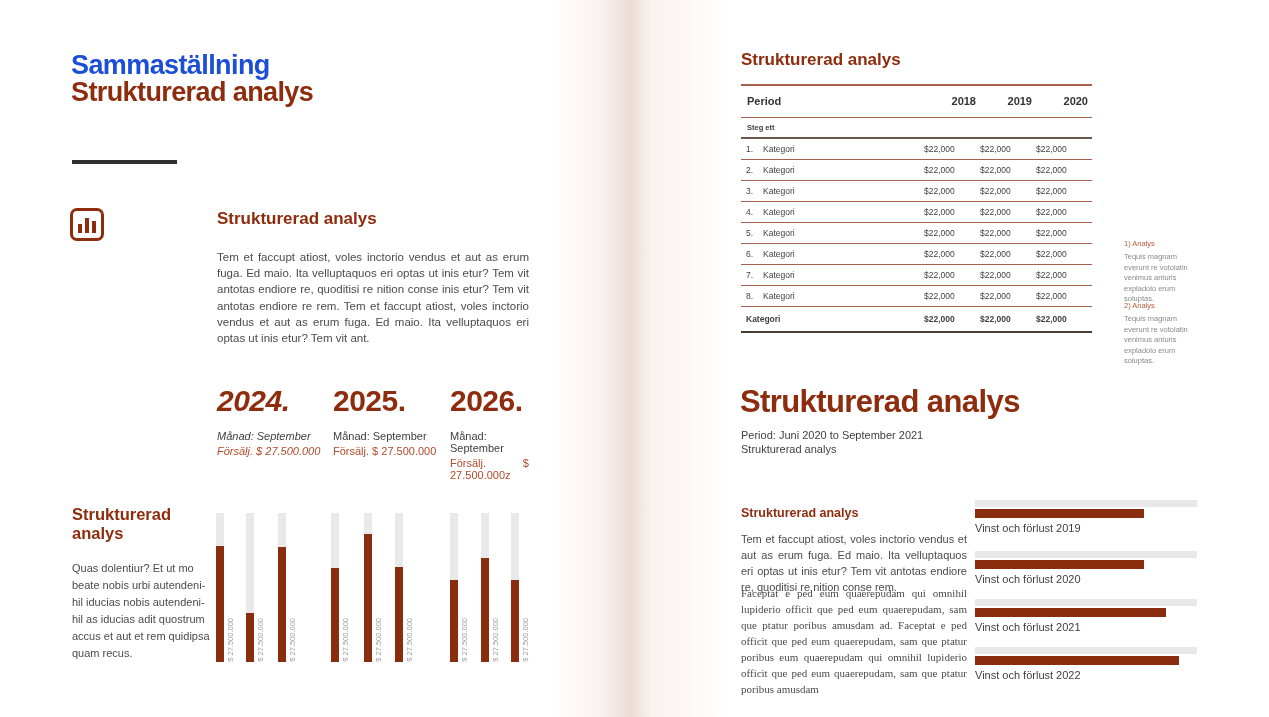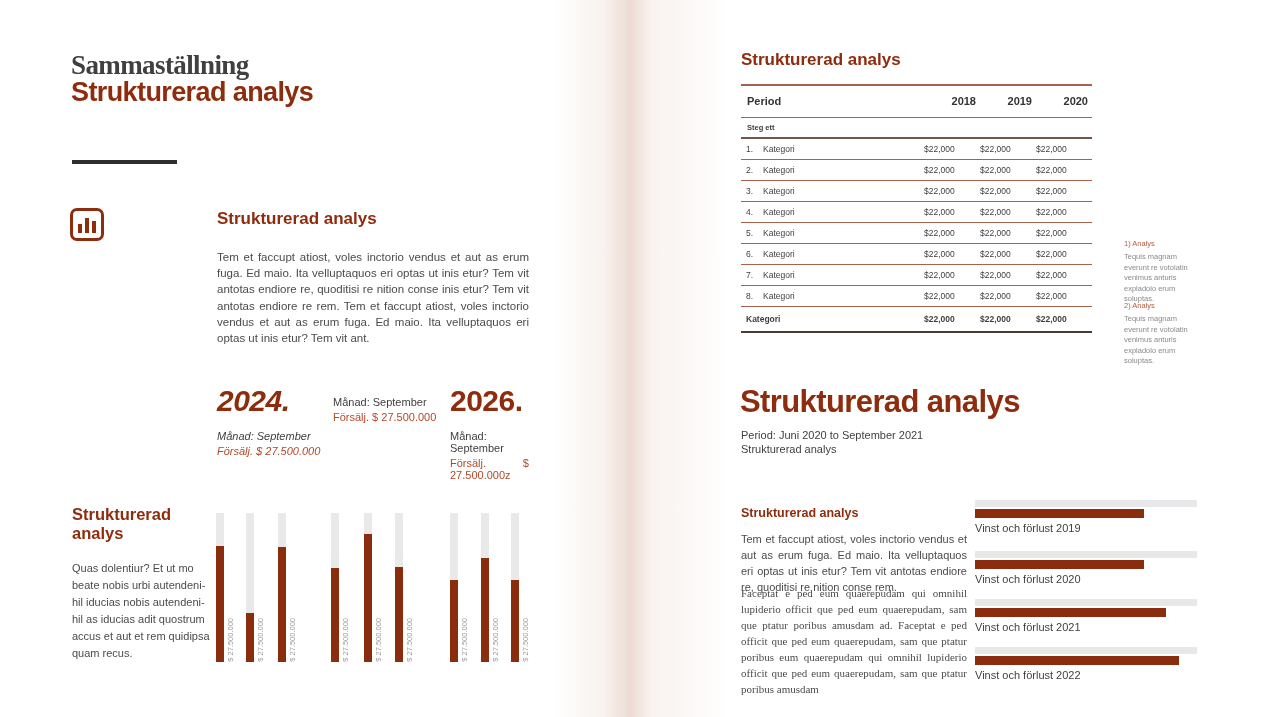--- a/index.html
+++ b/index.html
@@ -8,21 +8,21 @@
   .spread { position:relative; width:1269px; height:717px; background:#ffffff; overflow:hidden; }
 
   
   .spine { position:absolute; left:552px; top:0; width:178px; height:717px; pointer-events:none;
     background:linear-gradient(90deg, rgba(255,255,255,0) 0%, rgba(235,214,205,0.30) 28%,
       rgba(226,197,186,0.62) 44%, rgba(243,228,222,0.45) 56%, rgba(235,214,205,0.18) 74%, rgba(255,255,255,0) 100%); }
 
   .abs { position:absolute; }
 
   
-  .kicker { left:71px; top:50px; font-size:27px; font-weight:bold; color:#404040; letter-spacing:-0.6px;font-family:Liberation Serif, serif; }
+  .kicker { left:71px; top:50px; font-size:27px; font-weight:bold; color:#1d4ed8; letter-spacing:-0.6px; }
   .l-title { left:71px; top:77px; font-size:27px; font-weight:bold; color:#8E2C0E; letter-spacing:-0.6px; }
   .dark-rule { left:72px; top:160px; width:105px; height:4px; background:#2F2F2F; }
 
   .chart-icon { left:70px; top:208px; width:34px; height:33px; border:3px solid #8E2C0E; border-radius:7px;
     display:flex; align-items:flex-end; justify-content:center; gap:3px; padding-bottom:5px; }
   .chart-icon i { display:block; width:4px; background:#8E2C0E; }
   .chart-icon .b1 { height:9px; } .chart-icon .b2 { height:15px; } .chart-icon .b3 { height:12px; }
 
   .intro { left:217px; top:209px; width:312px; }
   .intro-h { font-size:17px; font-weight:bold; color:#8E2C0E; }
@@ -98,20 +98,21 @@
     <div class="intro-h">Strukturerad analys</div>
     <p class="intro-p">Tem et faccupt atiost, voles inctorio vendus et aut as erum fuga. Ed maio. Ita velluptaquos eri optas ut inis etur? Tem vit antotas endiore re, quoditisi re nition conse inis etur? Tem vit antotas endiore re rem. Tem et faccupt atiost, voles inctorio vendus et aut as erum fuga. Ed maio. Ita velluptaquos eri optas ut inis etur? Tem vit ant.</p>
   </div>
 
   <div class="year-col yc1 abs">
     <div class="year-num">2024.</div>
     <div class="year-month">Månad: September</div>
     <div class="year-sales">Försälj. $ 27.500.000</div>
   </div>
   <div class="year-col yc2 abs">
+    <div class="year-num">2025.</div>
     <div class="year-month">Månad: September</div>
     <div class="year-sales">Försälj. $ 27.500.000</div>
   </div>
   <div class="year-col yc3 abs">
     <div class="year-num">2026.</div>
     <div class="year-month">Månad: September</div>
     <div class="year-sales">Försälj. $ 27.500.000z</div>
   </div>
 
   <div class="vbar abs" style="left:216px">

